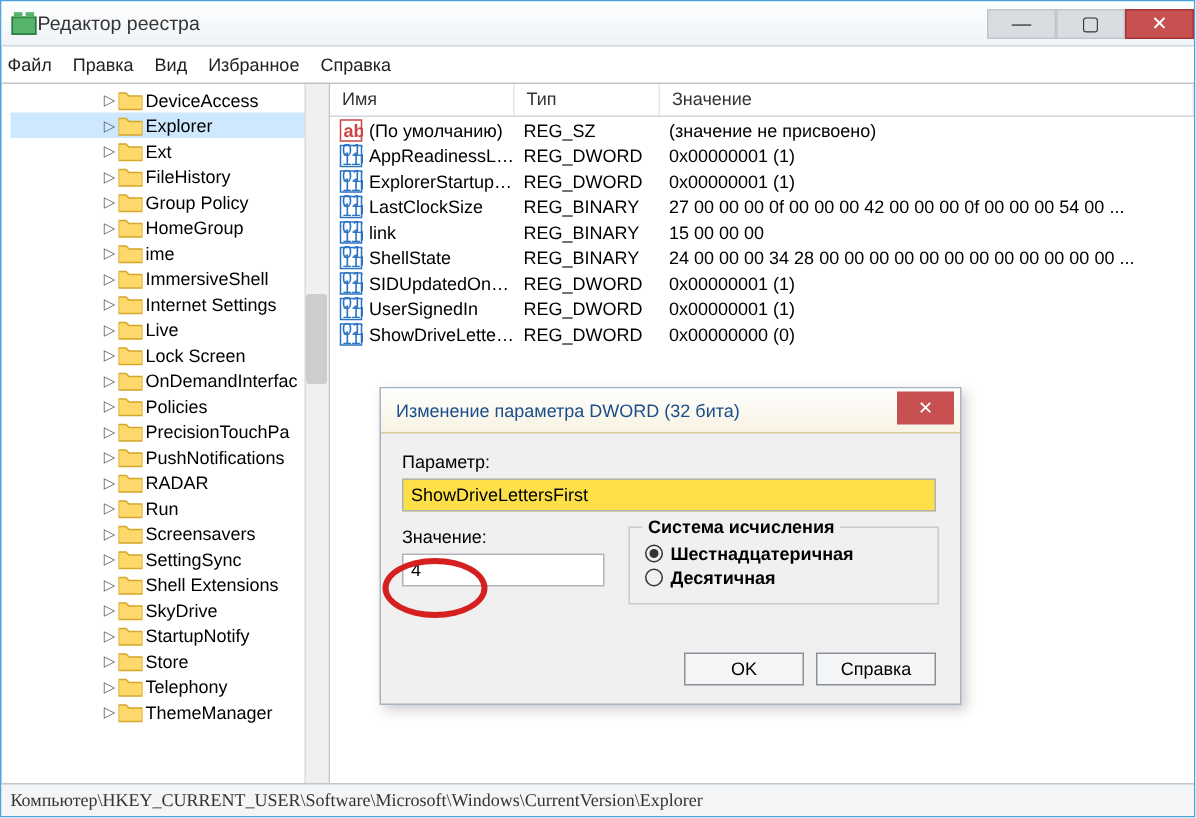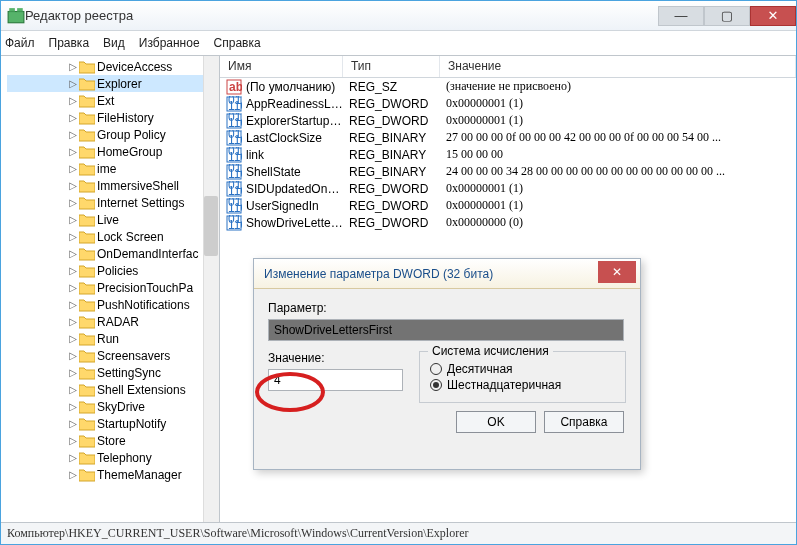--- a/index.html
+++ b/index.html
@@ -24,38 +24,38 @@
 .tree-row.sel { background: #cde8ff; }
 .tree-scroll-placeholder { position: absolute; right: 0; top: 0; bottom: 0; width: 16px; background: #f0f0f0; border-left: 1px solid #ddd; }
 .scroll-thumb { position: absolute; right: 1px; width: 14px; background: #cdcdcd; border-radius: 2px; }
 .list-pane { flex: 1; display: flex; flex-direction: column; position: relative; }
 .list-header { height: 22px; display: flex; border-bottom: 1px solid #d0d6dc; background: #fff; }
 .list-header .col { border-right: 1px solid #e3e7ec; padding: 3px 8px; color: #333; }
 .list-body { flex: 1; overflow: auto; position: relative; }
 .list-row { display: flex; align-items: center; height: 17px; }
 .list-row .c1 { width: 123px; padding-left: 6px; display: flex; align-items: center; overflow: hidden; }
 .list-row .c2 { width: 97px; padding-left: 6px; }
-.list-row .c3 { flex: 1; padding-left: 6px; white-space: nowrap; overflow: hidden; font-family: Liberation Serif, serif; }
+.list-row .c3 { flex: 1; padding-left: 6px; white-space: nowrap; overflow: hidden; }
 .reg-icon { width: 16px; height: 16px; margin-right: 4px; flex-shrink: 0; }
 .statusbar { height: 22px; border-top: 1px solid #c0c6cc; padding: 3px 6px; font-size: 12px; color: #333; background: #f3f5f7; font-family: Liberation Serif, serif; }
 .dialog { position: absolute; left: 253px; top: 258px; width: 388px; height: 212px; border: 1px solid #a7b4c2; background: #f0f0f0; box-shadow: 3px 3px 8px rgba(0,0,0,0.2); }
 .dlg-title { height: 30px; background: linear-gradient(#fff,#f7f2e2); display: flex; align-items: center; padding-left: 10px; font-size: 13px; color: #1a4e8a; border-bottom: 1px solid #d8c9a0; gap: 41px; }
 .dlg-close { margin-left: auto; width: 38px; height: 22px; background: #c75050; color: #fff; display: flex; align-items: center; justify-content: center; margin-right: 4px; margin-top: -4px; }
 .dlg-body { padding: 12px 14px; position: relative; }
 .lbl { font-size: 12px; margin-bottom: 4px; }
-.txtfield { width: 356px; height: 22px; border: 1px solid #adb2b8; background: #737373; padding: 2px 5px; font-size: 12px; margin-bottom: 10px; }
+.txtfield { width: 356px; height: 22px; border: 1px solid #adb2b8; background: #fde047; padding: 2px 5px; font-size: 12px; margin-bottom: 10px; }
 .val-row { display: flex; gap: 16px; }
 .val-block { display: flex; flex-direction: column; }
 .val-input { width: 135px; height: 22px; border: 1px solid #adb2b8; background: #fff; padding: 2px 5px; font-size: 12px; }
-.grp { border: 1px solid #c6cbd1; padding: 8px 10px 10px 10px; width: 224px; position: relative; }
+.grp { border: 1px solid #c6cbd1; padding: 8px 10px 10px 10px; width: 224px; position: relative; font-weight: bold; }
 .grp-title { position: absolute; top: -8px; left: 8px; background: #f0f0f0; padding: 0 4px; font-size: 12px; }
 .radio-row { display: flex; align-items: center; gap: 5px; font-size: 12px; margin-top: 2px; }
 .radio-dot { width: 12px; height: 12px; border: 1px solid #333; border-radius: 50%; display: flex; align-items: center; justify-content: center; }
 .radio-dot.checked::after { content: ""; width: 6px; height: 6px; background: #333; border-radius: 50%; }
-.btnrow { display: flex; justify-content: flex-end; gap: 8px; margin-top: 8px; padding-right: 2px; }
+.btnrow { display: flex; justify-content: flex-end; gap: 8px; margin-top: 32px; padding-right: 2px; }
 .dlg-btn { width: 80px; height: 22px; border: 1px solid #8b9098; background: #f3f5f7; font-size: 12px; display: flex; align-items: center; justify-content: center; }
 .ring { position: absolute; left: 255px; top: 372px; width: 70px; height: 40px; border: 4px solid #d61f1f; border-radius: 50%; pointer-events: none; }
 .c1n { white-space: nowrap; overflow: hidden; text-overflow: ellipsis; max-width: 100px; }
 </style>
 </head>
 <body>
 
 <div class="window">
   <div class="titlebar">
     <span class="app-icon">
@@ -444,26 +444,26 @@
     <div class="lbl">Параметр:</div>
     <input class="txtfield" readonly="" value="ShowDriveLettersFirst" style="">
     <div class="val-row">
       <div class="val-block">
         <div class="lbl">Значение:</div>
         <input class="val-input" value="4" style="">
       </div>
       <div class="grp">
         <div class="grp-title">Система исчисления</div>
         <div class="radio-row">
+          <span class="radio-dot checked"></span>
+          <span>Шестнадцатеричная</span>
+        </div>
+        <div class="radio-row">
           <span class="radio-dot"></span>
           <span>Десятичная</span>
-        </div>
-        <div class="radio-row">
-          <span class="radio-dot checked"></span>
-          <span>Шестнадцатеричная</span>
         </div>
       </div>
     </div>
     <div class="btnrow">
       <div class="dlg-btn">OK</div>
       <div class="dlg-btn">Справка</div>
     </div>
   </div>
 </div>
 

